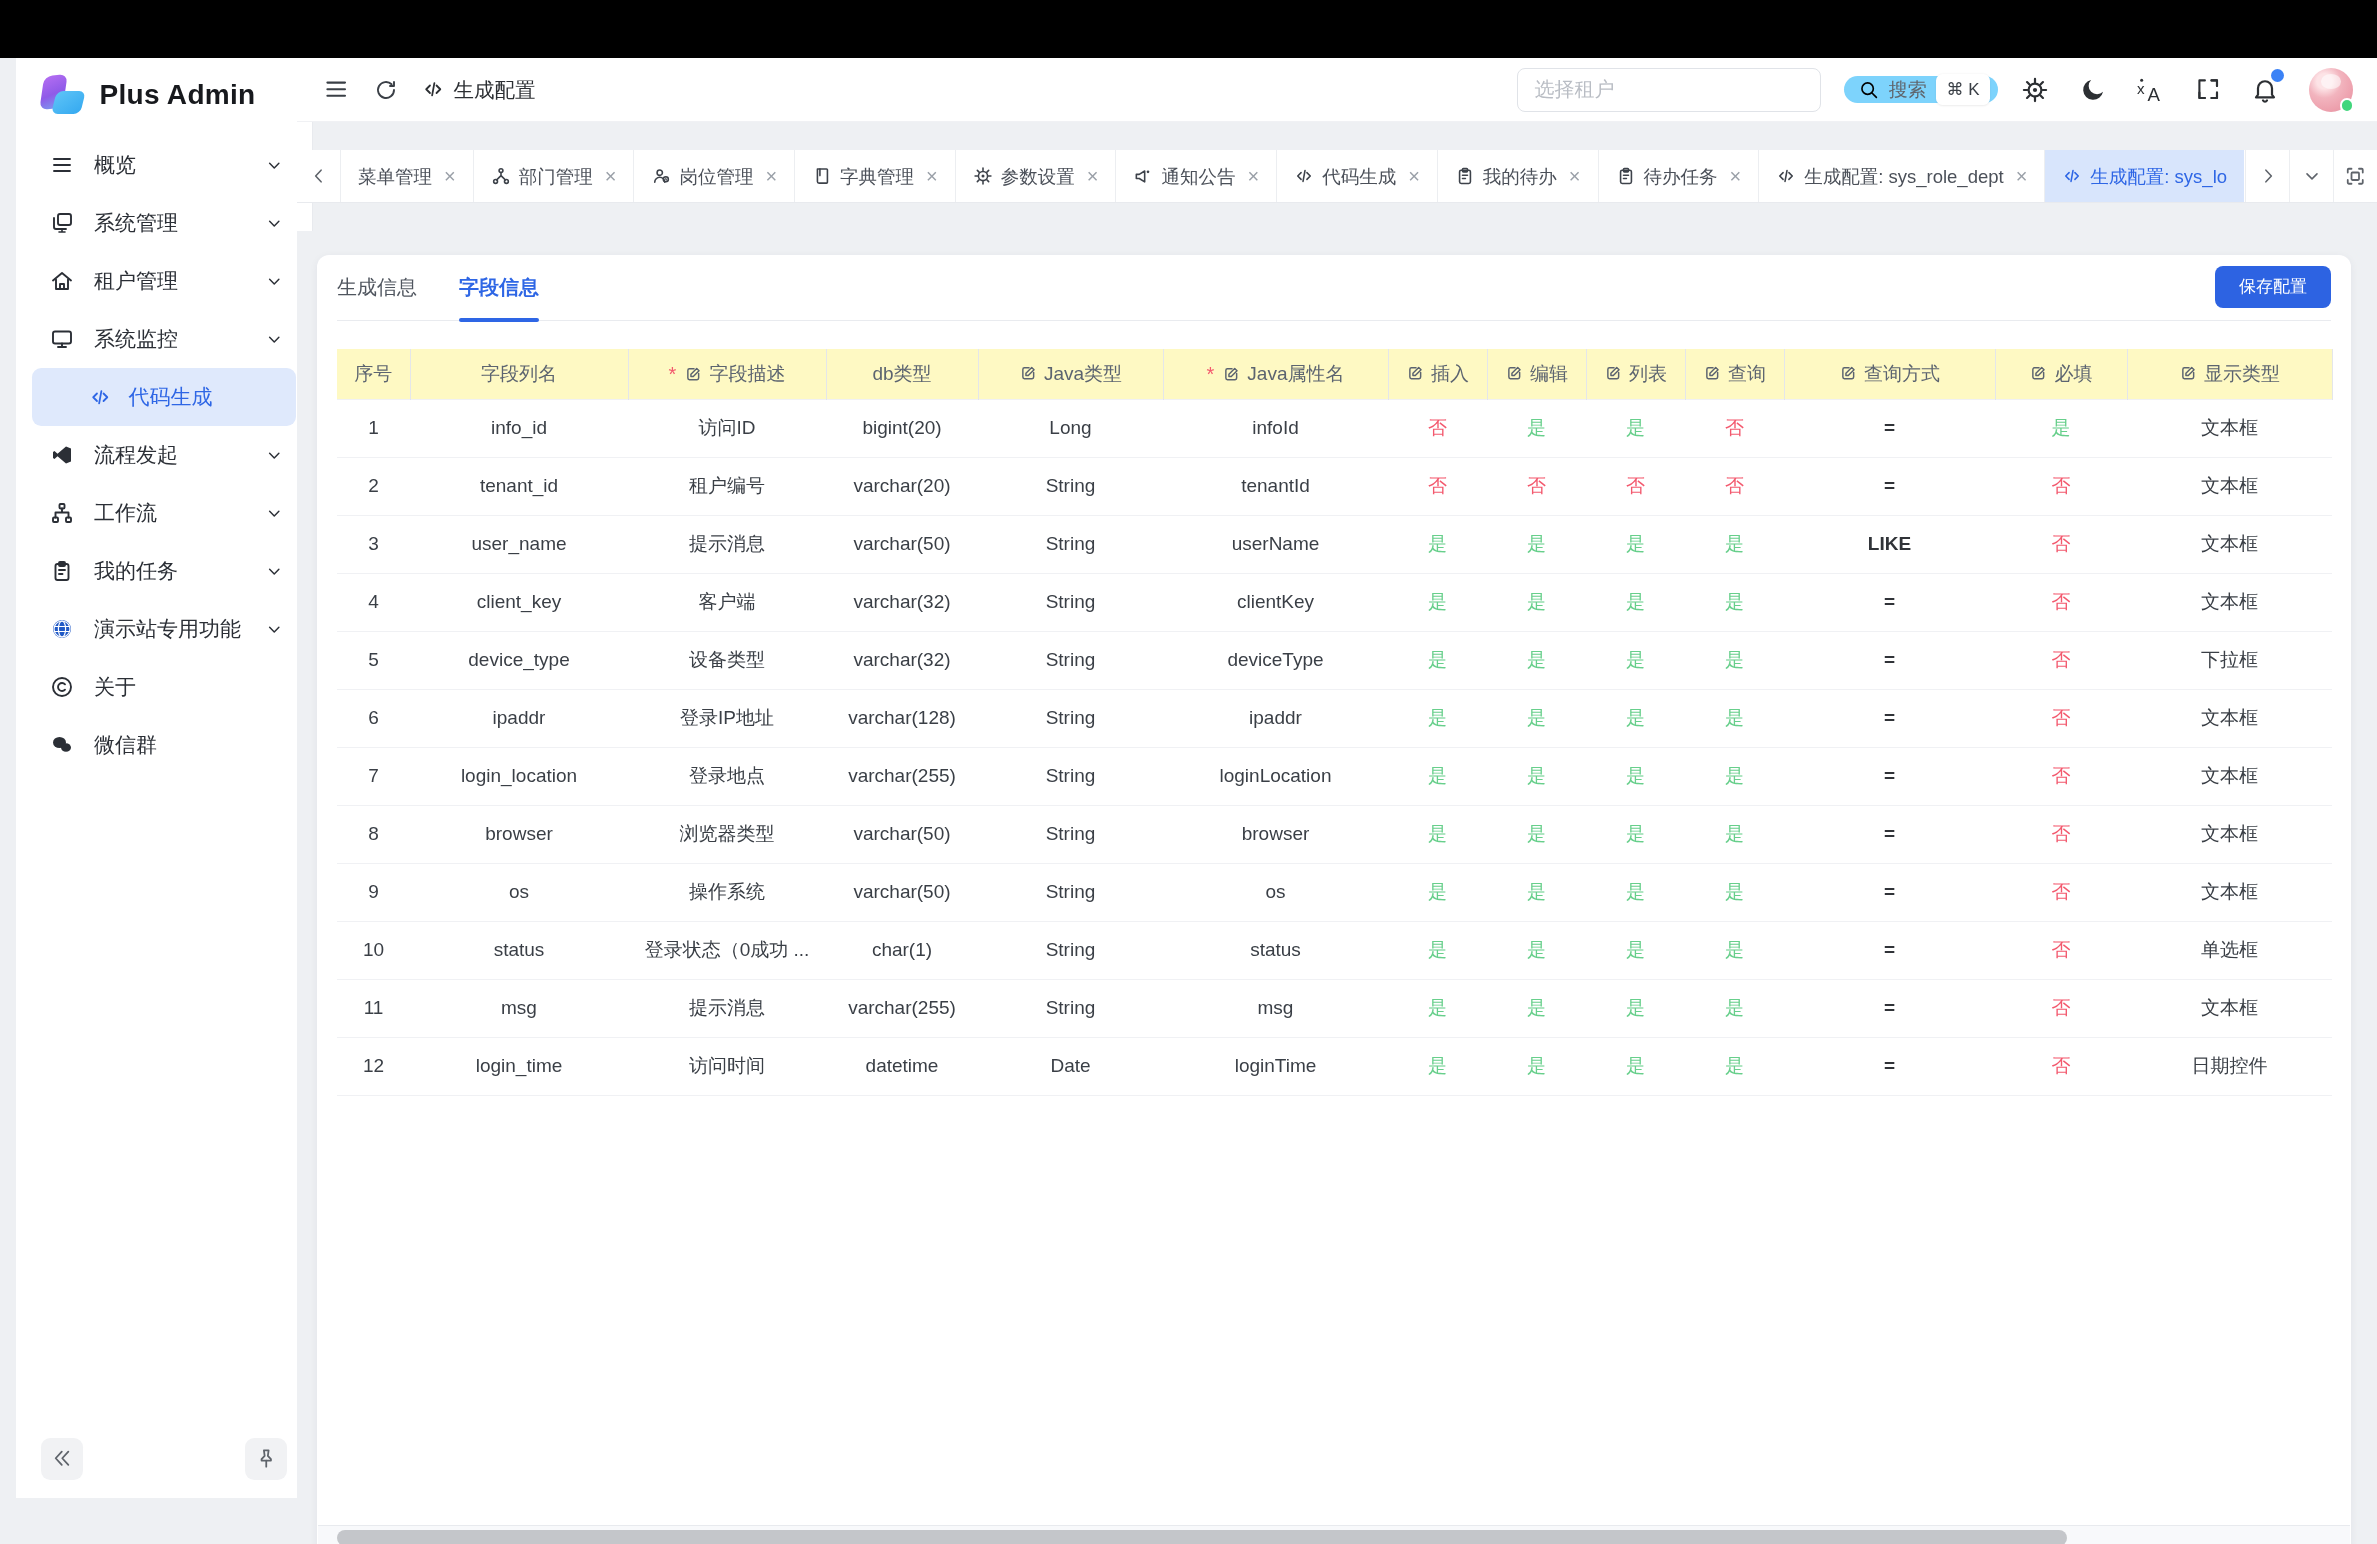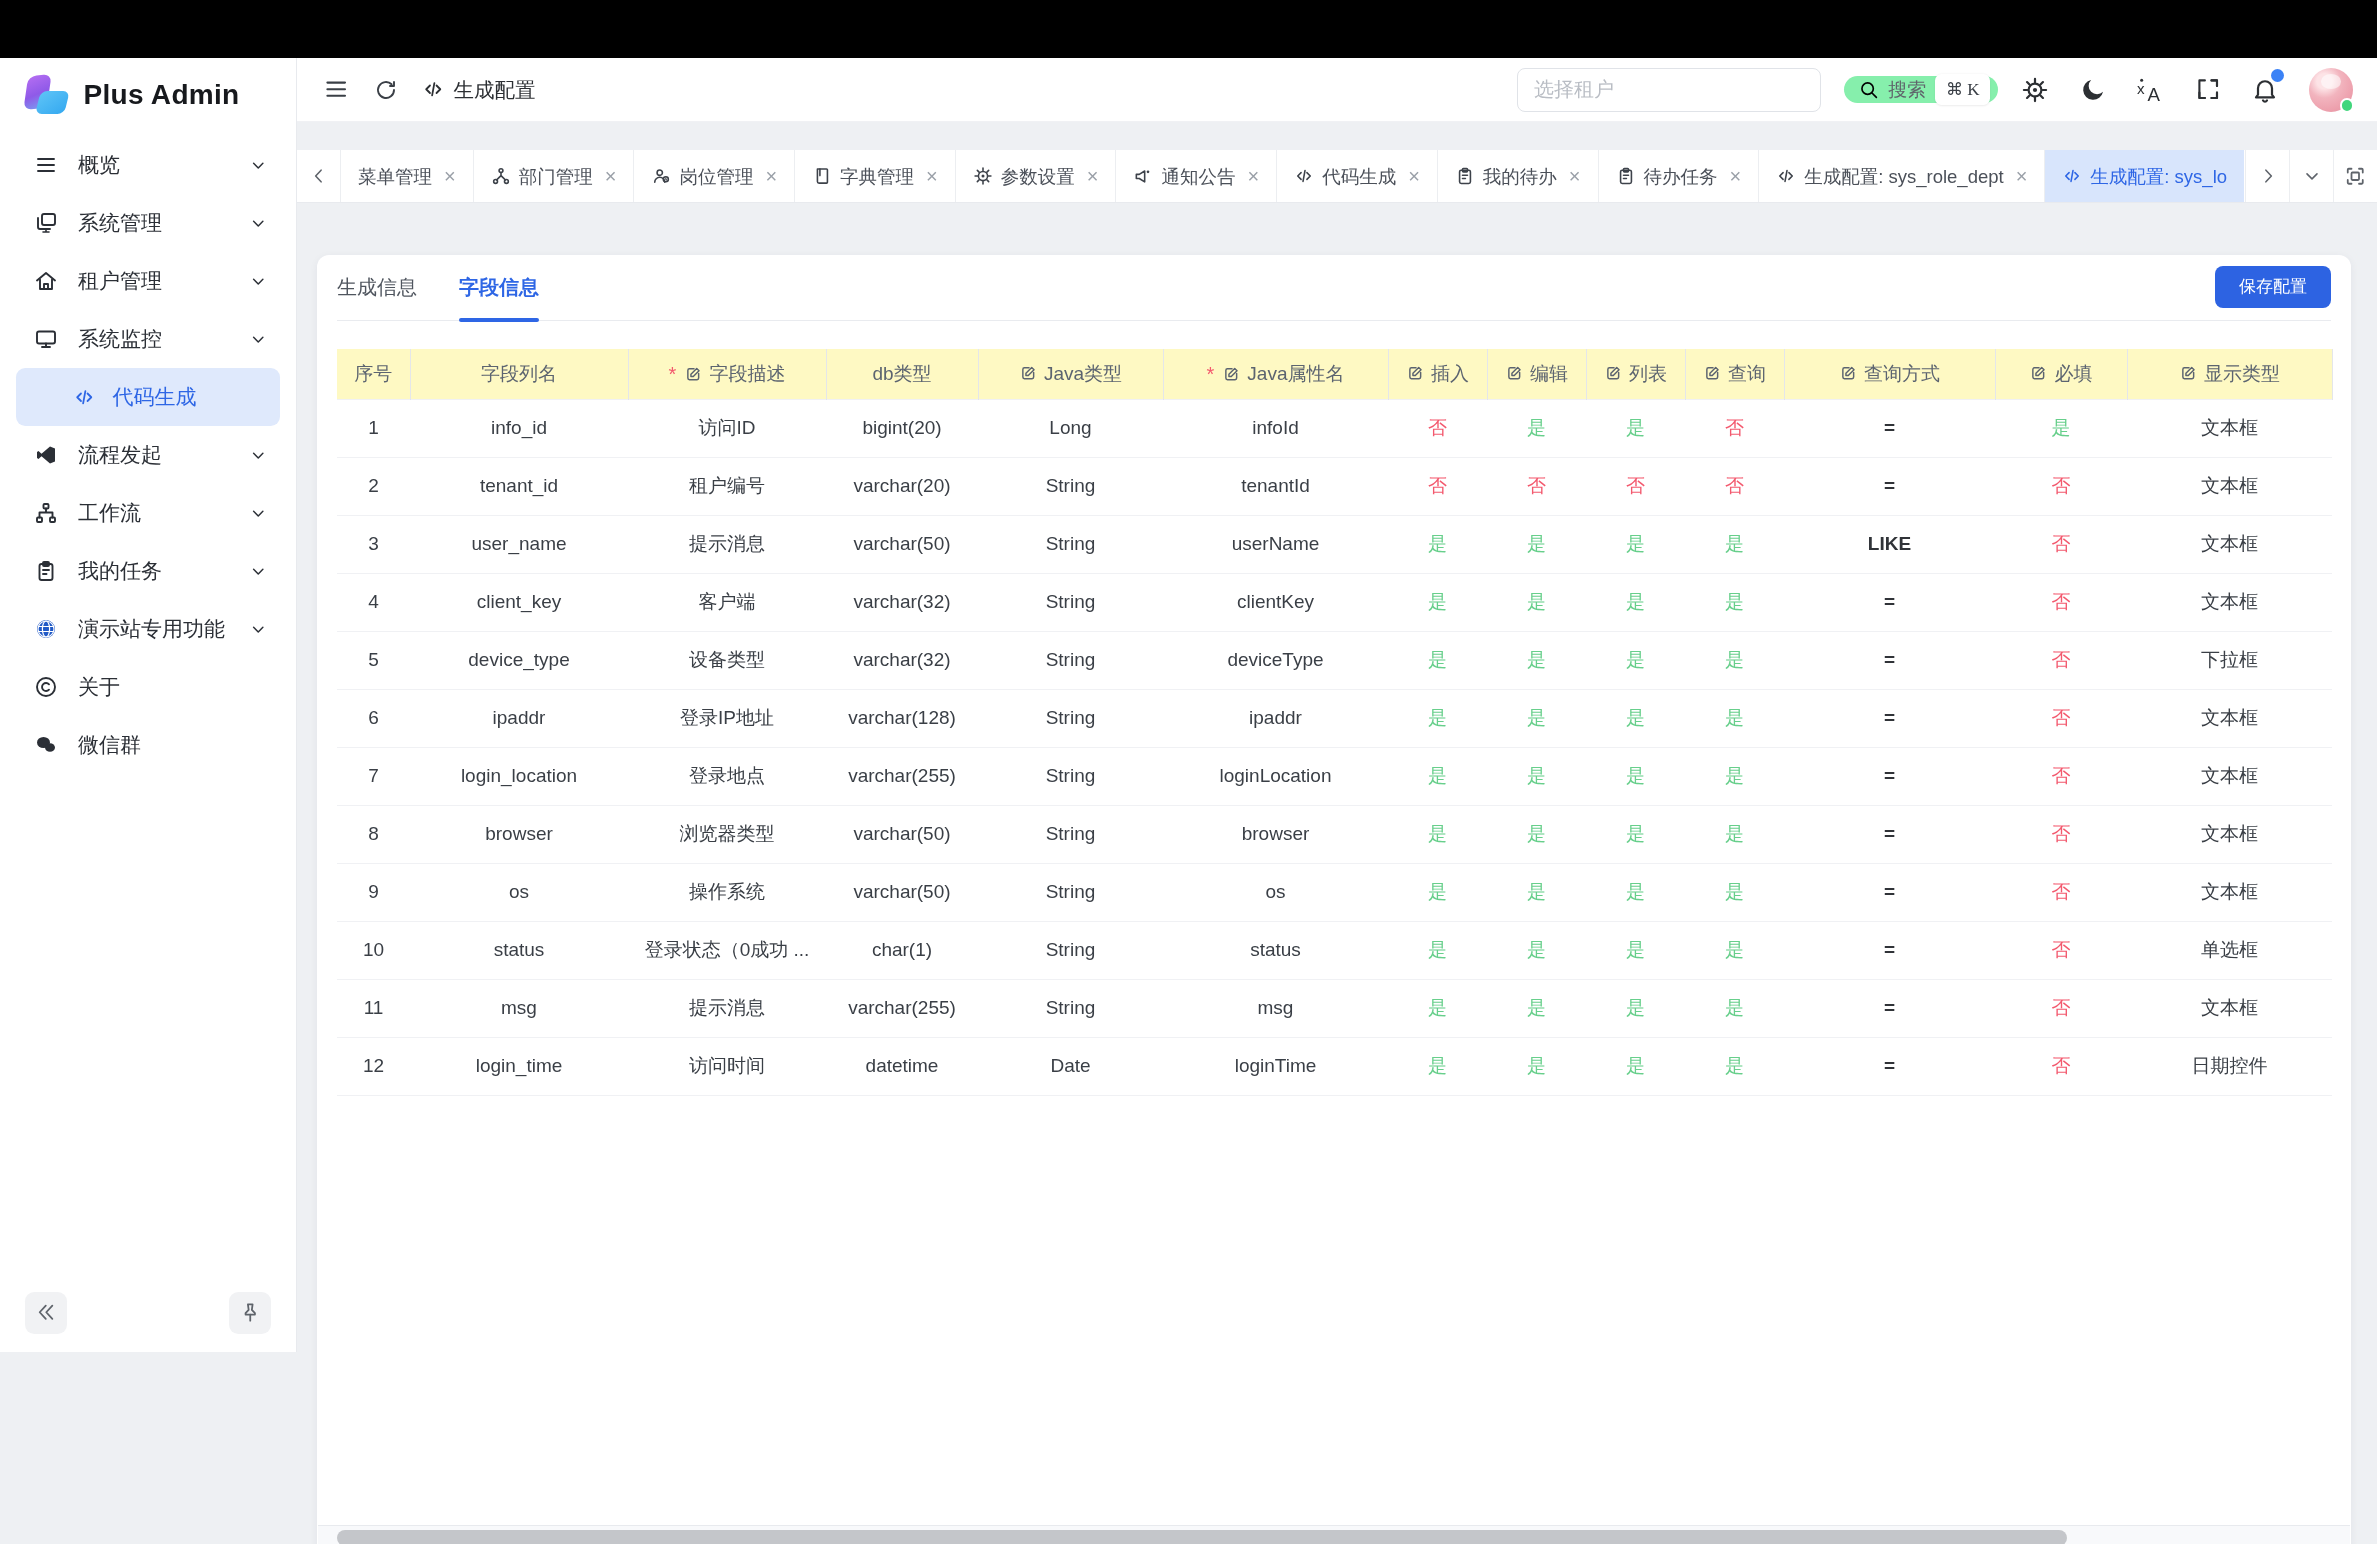--- a/index.html
+++ b/index.html
@@ -12,21 +12,21 @@
   *{box-sizing:border-box;margin:0;padding:0;}
   html,body{width:2377px;height:1544px;overflow:hidden;background:var(--content-bg);
     font-family:"Liberation Sans","DejaVu Sans",sans-serif;color:var(--txt);}
   .icn{display:inline-flex;align-items:center;justify-content:center;flex:none;}
   .icn svg{display:block;}
 
   
   .macbar{position:absolute;left:0;top:0;width:2377px;height:58px;background:#000;}
 
   
-  .sidebar{position:absolute;left:0;top:58px;width:297px;height:1294px;background:#fff;
+  .sidebar{position:absolute;left:16px;top:58px;width:297px;height:1440px;background:#fff;
     border-right:1.3px solid var(--line);display:flex;flex-direction:column;}
   .brand{height:73px;display:flex;align-items:center;padding-left:25px;gap:14.5px;}
   .logo{position:relative;width:44px;height:44px;}
   .logo .l1{position:absolute;left:1.3px;top:2.6px;width:22.5px;height:34px;border-radius:8px;
     background:linear-gradient(160deg,#b56ef2,#8f5ae8 55%,#7aa0f0);transform:skewX(-14deg) rotate(-6deg);}
   .logo .l2{position:absolute;left:13.2px;top:18.5px;width:29px;height:22.5px;border-radius:6.6px;
     background:linear-gradient(140deg,#5ec4f7,#35a9f0);transform:skewX(-14deg);}
   .brand-name{font-size:28px;font-weight:700;color:#17191d;letter-spacing:0.3px;}
   .menu{flex:1;padding:5.3px 0 0 0;}
   .m-item{height:58px;display:flex;align-items:center;padding:0 29px 0 34px;gap:20px;cursor:pointer;}
@@ -45,22 +45,22 @@
   
   .main{position:absolute;left:297px;top:58px;width:2080px;height:1486px;display:flex;flex-direction:column;gap:28px;}
 
   .topbar{height:64px;background:#fff;display:flex;align-items:center;padding:0 24px 0 26.4px;gap:22.5px;border-bottom:1.3px solid #f0f1f4;}
   .tb-left{display:flex;align-items:center;gap:24px;color:#3a3f46;}
   .crumb{display:flex;align-items:center;gap:9.2px;font-size:20.5px;color:#2c2f33;}
   .tb-spacer{flex:1;}
   .tenant-input{width:304px;height:44px;border:1.3px solid #e0e3e8;border-radius:8px;padding:0 16px;
     font-size:20px;color:#0f766e;background:#fff;outline:none;font-family:inherit;}
   .tenant-input::placeholder{color:#b9bdc4;}
-  .search-pill{height:27px;border-radius:22.5px;background:#86efac;display:flex;align-items:center;
-    padding:0 8px 0 14.5px;gap:9.2px;cursor:pointer;border:none;font-family:Liberation Serif, serif;}
+  .search-pill{height:27px;border-radius:22.5px;background:#7dd3fc;display:flex;align-items:center;
+    padding:0 8px 0 14.5px;gap:9.2px;cursor:pointer;border:none;}
   .search-pill .s-label{font-size:19px;color:#5f646b;}
   .kbd{background:#fff;border-radius:6.6px;padding:5.3px 10.6px;font-size:17px;color:#3a3f46;box-shadow:0 0.7px 2px rgba(0,0,0,.08);}
   .tb-icons{display:flex;align-items:center;gap:30px;color:#2c2f33;}
   .tb-icons .icn{cursor:pointer;}
   .bell-wrap{position:relative;}
   .bell-dot{position:absolute;right:-5.3px;top:-6.6px;width:13.2px;height:13.2px;border-radius:50%;background:#3b82f6;}
   .avatar{position:relative;width:44px;height:44px;border-radius:50%;cursor:pointer;
     background:radial-gradient(circle at 35% 30%,#fde3e6 0 18%,#f2b4be 40%,#eda0ad 70%,#e08f9e);}
   .avatar::before{content:"";position:absolute;left:12px;top:6.6px;width:20px;height:14.5px;border-radius:50%;
     background:rgba(255,255,255,.55);}

